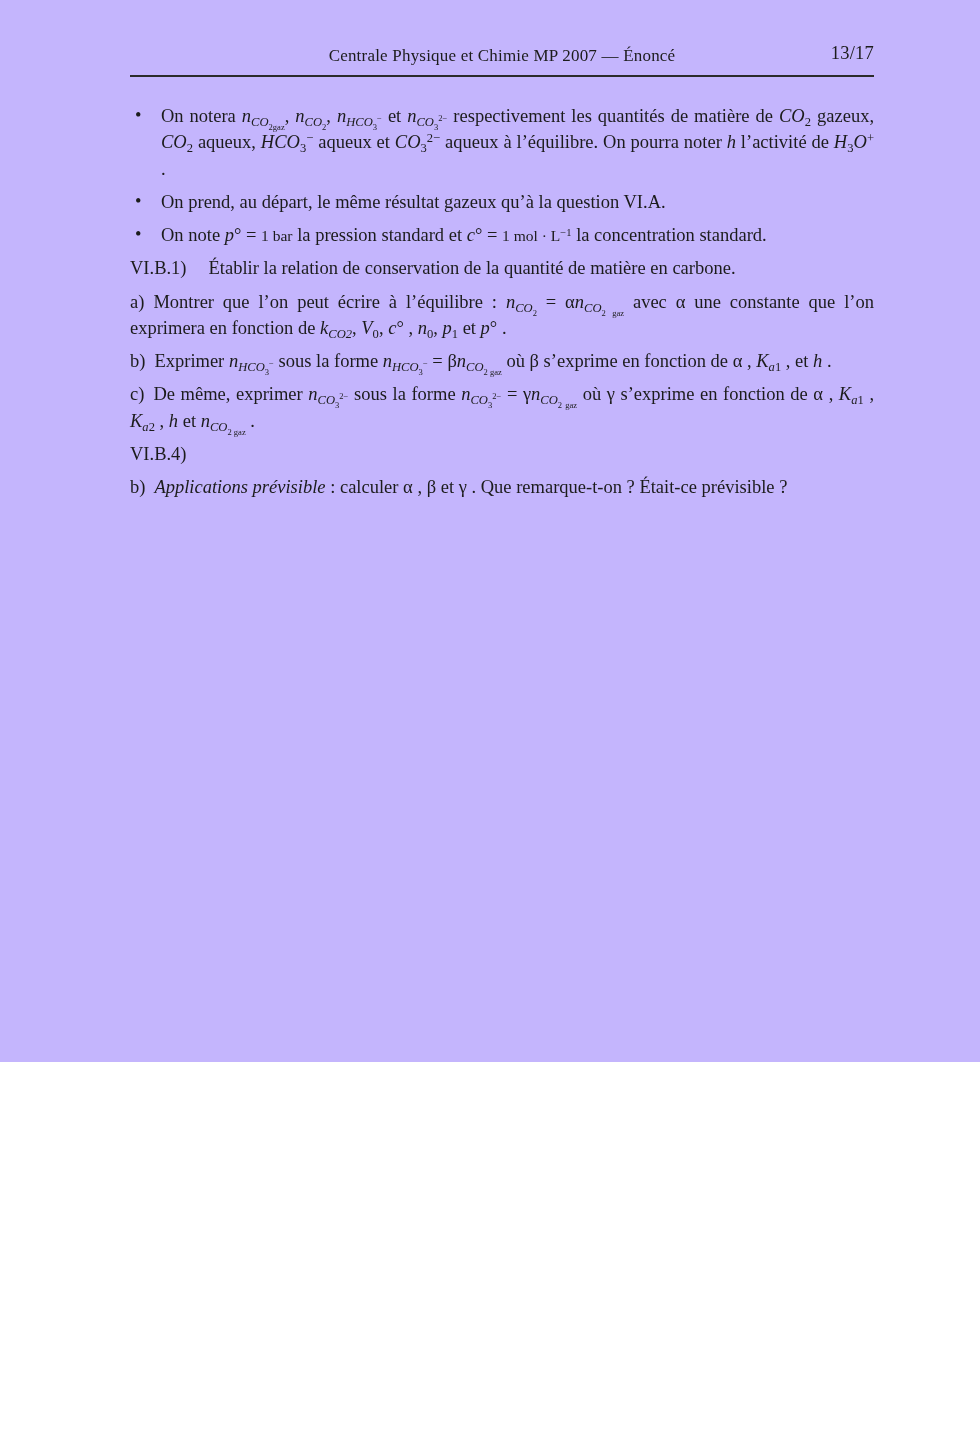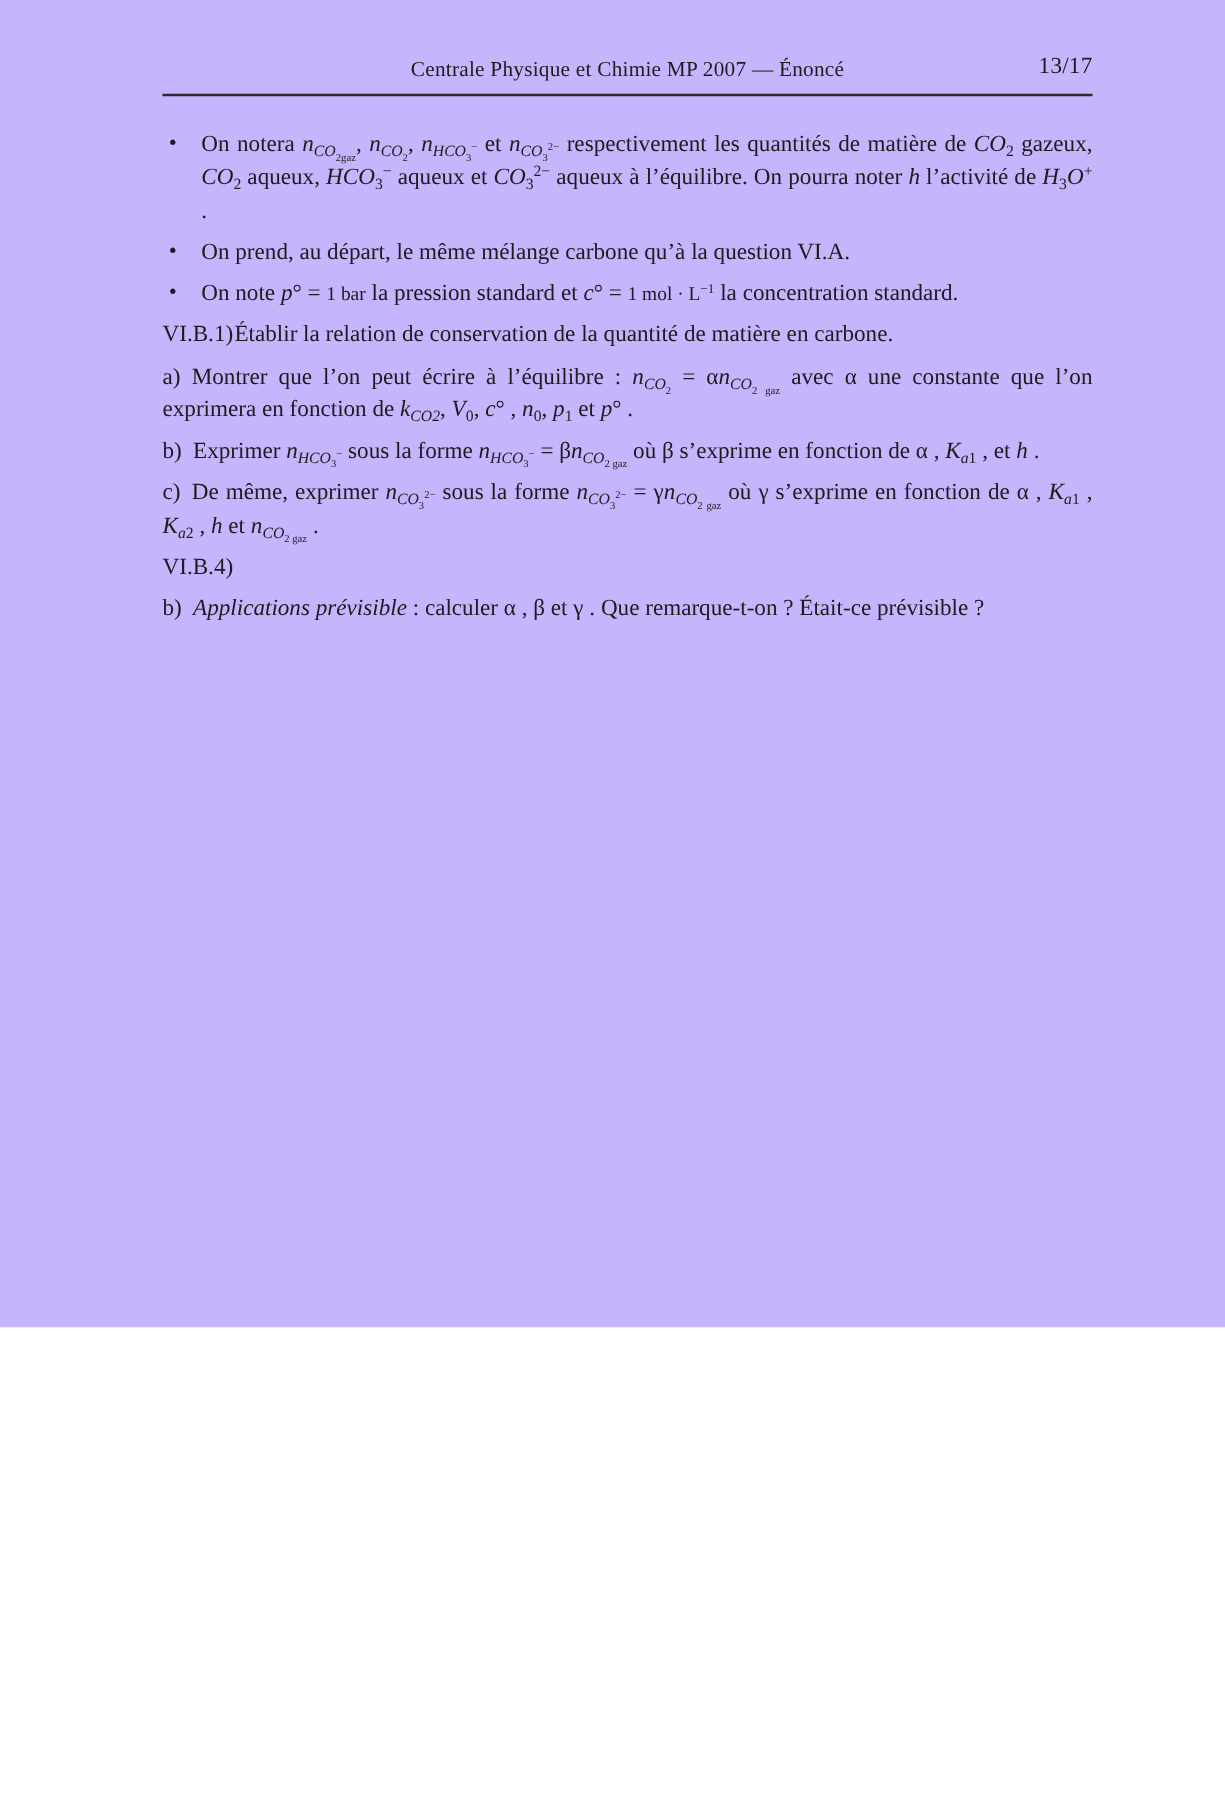--- a/index.html
+++ b/index.html
@@ -34,21 +34,21 @@
   }
   .para{margin:0 0 7px 0;}
   .bullet{position:relative;padding-left:31px;}
   .bullet .marker{position:absolute;left:5px;top:-1px;}
   i{font-style:italic;}
   sub{font-size:68%;vertical-align:-0.32em;line-height:0;}
   sup{font-size:68%;vertical-align:0.5em;line-height:0;}
   sub sup{vertical-align:0.55em;}
   sub sub{vertical-align:-0.45em;font-family:Liberation Serif, serif;}
   small{font-size:84%;}
-  .lbl{margin-right:1px;}
+  .lbl{margin-right:22px;}
   .lbl2{margin-right:9px;}
   
   .footer{
     position:absolute;left:130px;top:1371px;width:744px;
     border-top:1.5px solid #222;
     text-align:center;
     padding-top:10px;
     font-family:"DejaVu Sans", sans-serif;
     font-size:16px;
     color:#222;
@@ -72,21 +72,21 @@
 
   <div class="content">
 
     <div class="para bullet">
       <span class="marker">•</span>
       <span>On notera <i>n</i><sub><i>CO</i></sub><sub><sub>2gaz</sub></sub>, <i>n</i><sub><i>CO</i></sub><sub><sub>2</sub></sub>, <i>n</i><sub><i>HCO</i></sub><sub><sub>3</sub></sub><sub><sup>−</sup></sub> et <i>n</i><sub><i>CO</i></sub><sub><sub>3</sub></sub><sub><sup>2−</sup></sub> respectivement les quantités de matière de <i>CO</i><sub>2</sub> gazeux, <i>CO</i><sub>2</sub> aqueux, <i>HCO</i><sub>3</sub><sup>−</sup> aqueux et <i>CO</i><sub>3</sub><sup>2−</sup> aqueux à l’équilibre. On pourra noter <i>h</i> l’activité de <i>H</i><sub>3</sub><i>O</i><sup>+</sup> .</span>
     </div>
 
     <div class="para bullet">
       <span class="marker">•</span>
-      <span>On prend, au départ, le même mélange carbone qu’à la question VI.A.</span>
+      <span>On prend, au départ, le même résultat gazeux qu’à la question VI.A.</span>
     </div>
 
     <div class="para bullet">
       <span class="marker">•</span>
       <span>On note <i>p</i>° = <small>1 bar</small> la pression standard et <i>c</i>° = <small>1 mol · L</small><small><sup>−1</sup></small> la concentration standard.</span>
     </div>
 
     <div class="para"><span class="lbl">VI.B.1)</span>Établir la relation de conservation de la quantité de matière en carbone.</div>
     <div class="para"><span class="lbl2">a)</span>Montrer que l’on peut écrire à l’équilibre : <i>n</i><sub><i>CO</i></sub><sub><sub>2</sub></sub> = α<i>n</i><sub><i>CO</i></sub><sub><sub>2 gaz</sub></sub> avec α une constante que l’on exprimera en fonction de <i>k</i><sub><i>CO2</i></sub>, <i>V</i><sub>0</sub>, <i>c</i>° , <i>n</i><sub>0</sub>, <i>p</i><sub>1</sub> et <i>p</i>° .</div>
     <div class="para"><span class="lbl2">b)</span>Exprimer <i>n</i><sub><i>HCO</i></sub><sub><sub>3</sub></sub><sub><sup>−</sup></sub> sous la forme <i>n</i><sub><i>HCO</i></sub><sub><sub>3</sub></sub><sub><sup>−</sup></sub> = β<i>n</i><sub><i>CO</i></sub><sub><sub>2 gaz</sub></sub> où β s’exprime en fonction de α , <i>K</i><sub><i>a</i></sub><sub>1</sub> , et <i>h</i> .</div>

